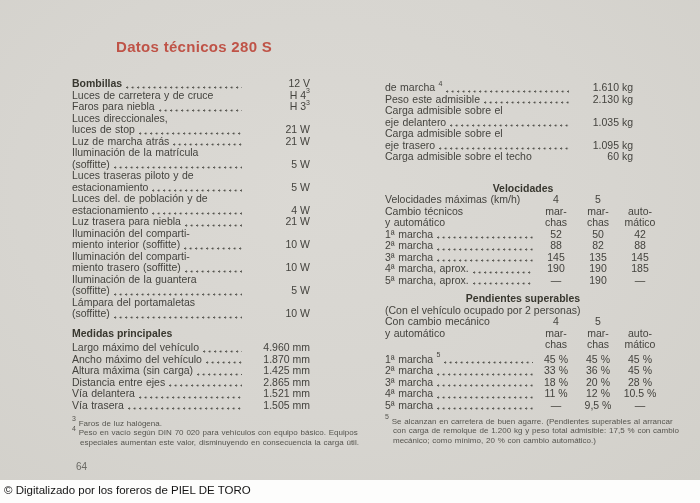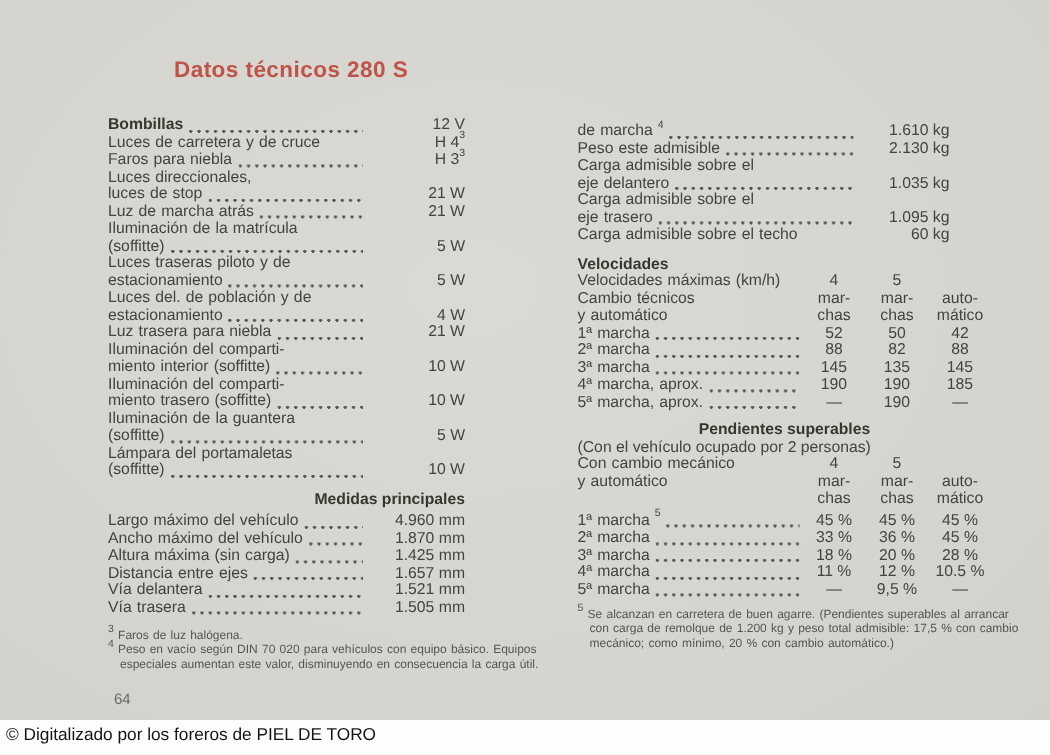--- a/index.html
+++ b/index.html
@@ -17,23 +17,23 @@
   .b{font-weight:bold;color:#38372f;}
   .dots{flex:1 1 auto;min-width:0;height:10px;align-self:flex-end;margin:0 2px 0 4px;
         background-image:radial-gradient(circle at 1.2px 7.5px,#56554f .9px,rgba(0,0,0,0) 1.2px);
         background-size:5.5px 100%;background-repeat:repeat-x;}
   .nd .dots,.thead .dots{background:none;}
   .val{flex:0 0 auto;width:66px;text-align:right;white-space:nowrap;}
   .pesos .val{width:62px;margin-right:28px;}
   .c{flex:0 0 42px;text-align:center;white-space:nowrap;}
   sup{font-size:7px;line-height:0;position:relative;top:-1px;}
   .sec-head{font-weight:bold;color:#38372f;}
-  .mt-medidas{margin-top:8px;text-align:right;}
+  .mt-medidas{margin-top:8px;}
   .rows-medidas{margin-top:3px;}
-  .mt-velocidades{margin-top:8px;}
+  .mt-velocidades{margin-top:20px;text-align:center;}
   .mt-pendientes{margin-top:7px;text-align:center;}
   .rows-gap{margin-top:3px;}
   .pesos{margin-top:4px;}
   .fnotes{margin-top:8px;font-size:8px;line-height:9.4px;color:#55544e;}
   .fnotes-left{width:312px;}
   .fnotes-right{width:296px;margin-top:6px;}
   .fn{padding-left:8px;text-indent:-8px;word-spacing:.6px;}
   .page-num{position:absolute;left:76px;top:461px;font-size:10px;color:#6a6964;}
   .caption{position:absolute;left:4px;top:484px;font-size:11.5px;color:#141414;}
 </style>
@@ -167,21 +167,21 @@
         <span class="val">1.870 mm</span>
       </div>
       <div class="row">
         <span class="lbl">Altura máxima (sin carga)</span>
         <span class="dots"></span>
         <span class="val">1.425 mm</span>
       </div>
       <div class="row">
         <span class="lbl">Distancia entre ejes</span>
         <span class="dots"></span>
-        <span class="val">1.657 mm</span>
+        <span class="val">2.865 mm</span>
       </div>
       <div class="row">
         <span class="lbl">Vía delantera</span>
         <span class="dots"></span>
         <span class="val">1.521 mm</span>
       </div>
       <div class="row">
         <span class="lbl">Vía trasera</span>
         <span class="dots"></span>
         <span class="val">1.505 mm</span>

